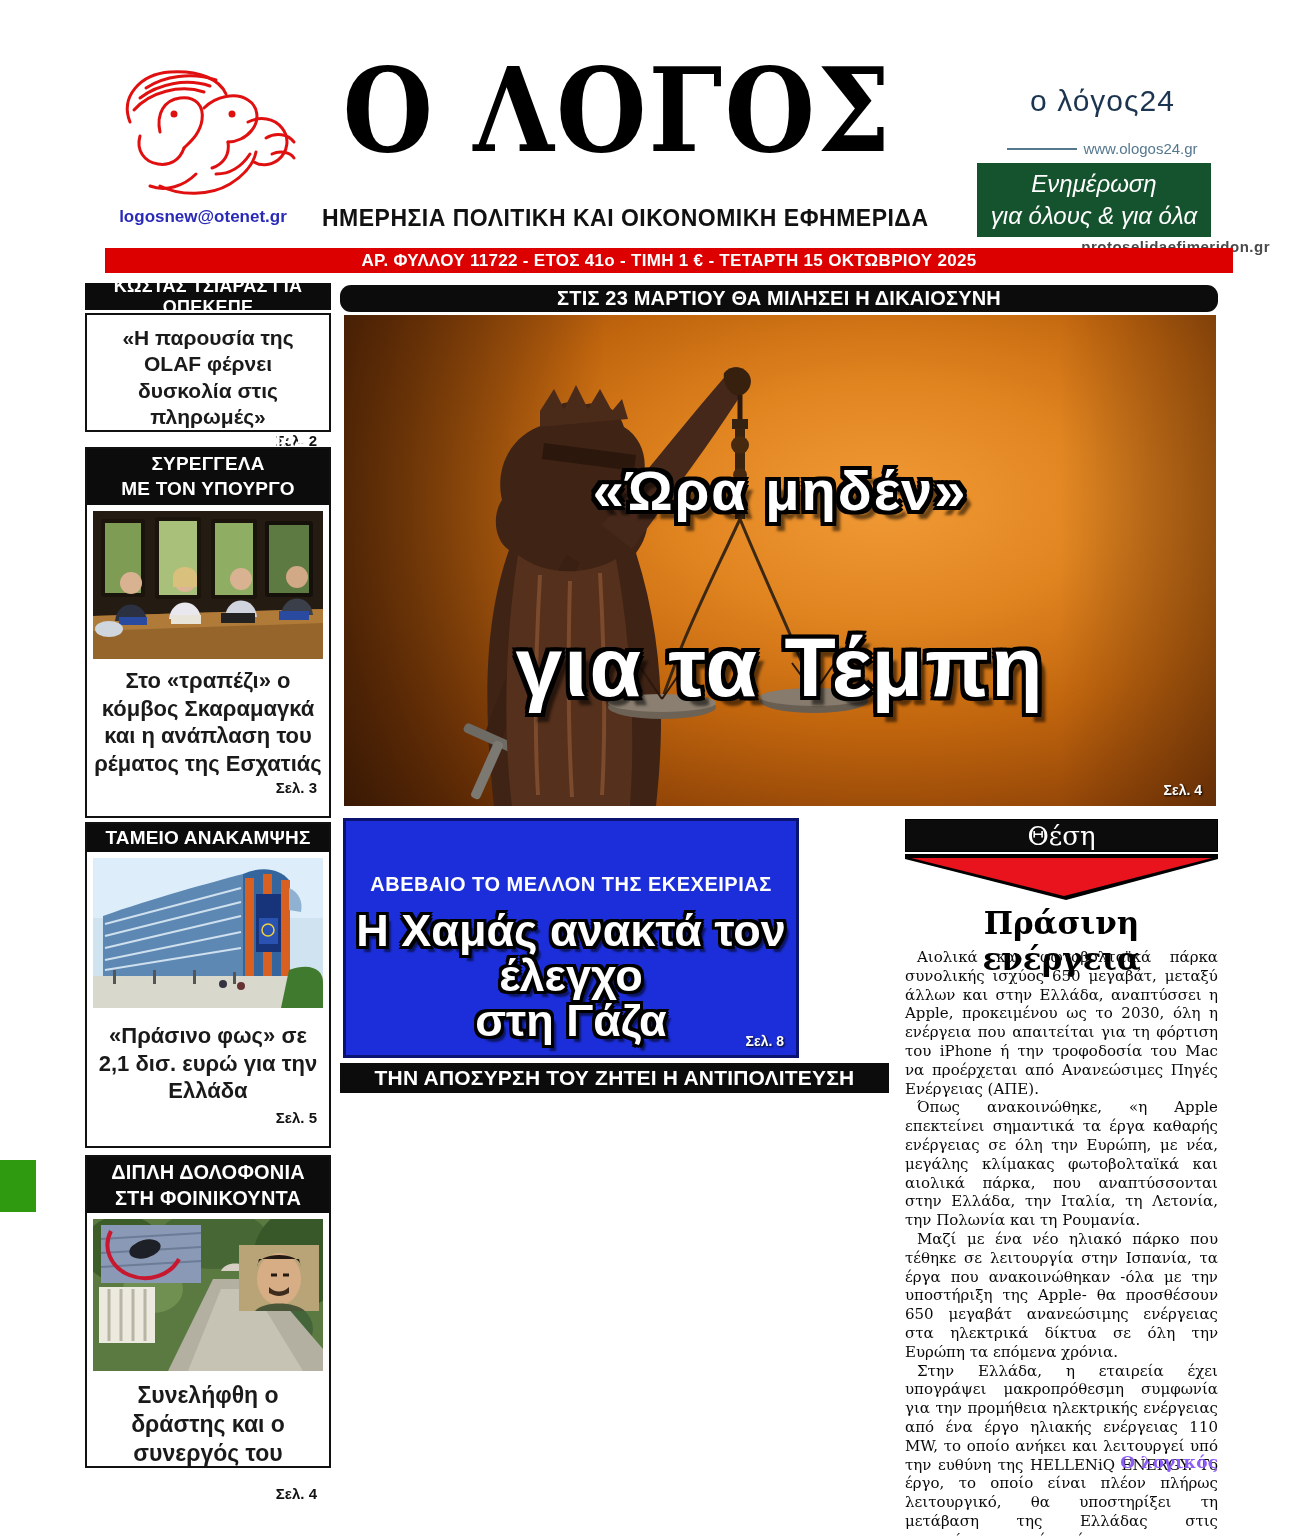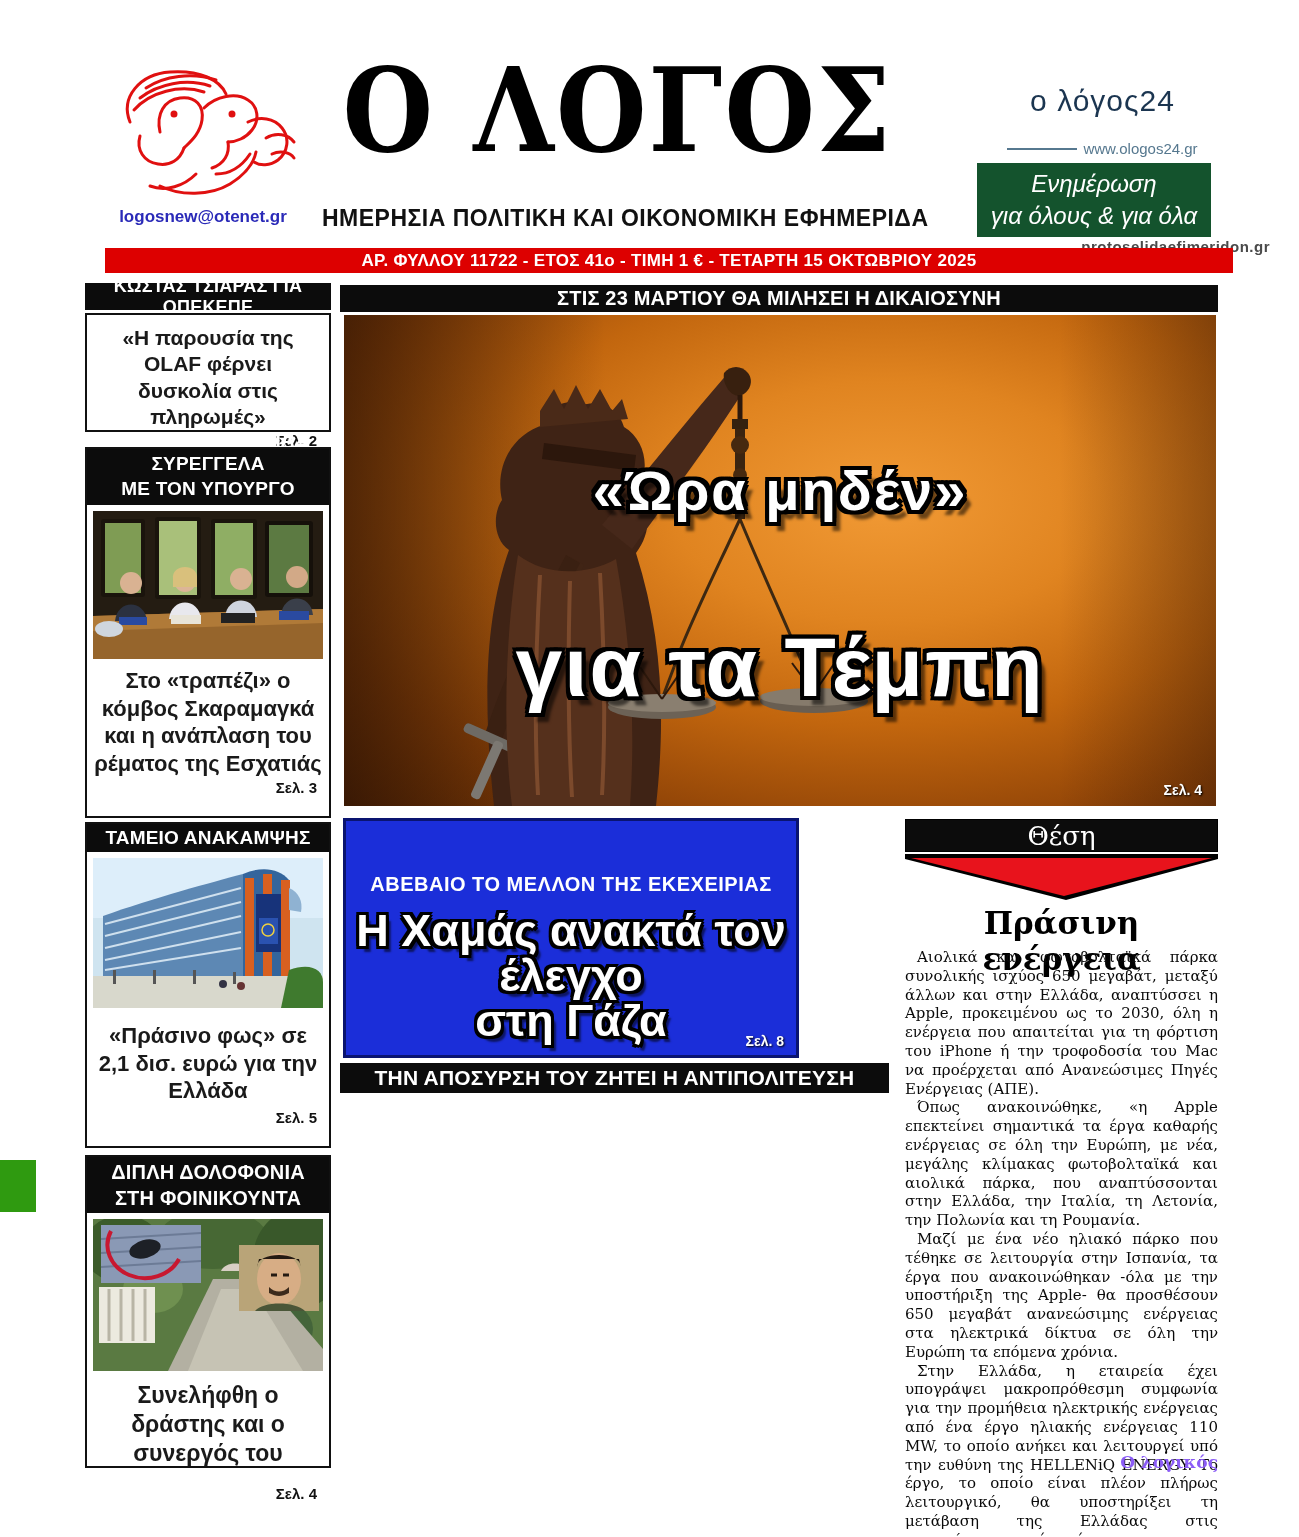--- a/index.html
+++ b/index.html
@@ -225,21 +225,21 @@
         <line x1="190" y1="56" x2="196" y2="56" stroke="#241a12" stroke-width="3"></line>
         <path d="M162 92 C 170 82 202 82 212 92 Z" fill="#4a5638"></path>
       </svg>
     </div>
     <div class="side-head" style="margin:10px 4px 18px;font-size:23px;">Συνελήφθη ο δράστης και ο συνεργός του</div>
     <div class="pageref" style="margin:2px 12px 0;">Σελ. 4</div>
   </div>
 
   <div class="abs green-square" style="left:0;top:1160px;width:36px;height:52px;"></div>
 
-  <div class="abs kicker" style="left:340px;top:285px;width:878px;height:27px;font-size:20px;">ΣΤΙΣ 23 ΜΑΡΤΙΟΥ ΘΑ ΜΙΛΗΣΕΙ Η ΔΙΚΑΙΟΣΥΝΗ</div>
+  <div class="abs kicker" style="left:340px;top:285px;width:878px;height:27px;font-size:20px;border-radius:11px;">ΣΤΙΣ 23 ΜΑΡΤΙΟΥ ΘΑ ΜΙΛΗΣΕΙ Η ΔΙΚΑΙΟΣΥΝΗ</div>
 
   <div class="abs photo lead-photo" style="left:344px;top:315px;width:872px;height:491px;">
     <svg width="872" height="491" viewBox="0 0 872 491">
       <path d="M150 491 C 138 380 142 300 165 235 C 150 225 148 200 158 185 C 150 150 170 118 200 110 C 202 92 222 82 238 90 C 258 84 276 96 280 112 C 300 124 306 150 296 172 C 308 196 306 220 292 238 C 318 320 322 400 312 491 Z" fill="#3f2315"></path>
       <path d="M200 128 L292 140 L290 156 L198 144 Z" fill="#2c170c"></path>
       <path d="M196 96 L210 74 L220 94 L232 70 L244 94 L256 74 L268 96 L278 84 L284 104 L196 112 Z" fill="#4a2a18"></path>
       <path d="M262 200 C 300 160 340 110 382 62 C 392 52 404 58 400 70 C 372 120 330 180 298 226 Z" fill="#44261608"></path>
       <path d="M258 210 C 298 162 344 104 384 58 L402 72 C 368 126 320 190 288 234 Z" fill="#46281a"></path>
       <path d="M380 58 C 386 50 398 50 404 58 C 410 66 406 76 398 80 C 388 84 378 70 380 58 Z" fill="#38200f"></path>
       <path d="M240 250 C 214 300 186 360 162 420 L148 412 C 166 352 196 292 226 242 Z" fill="#42251664"></path>

